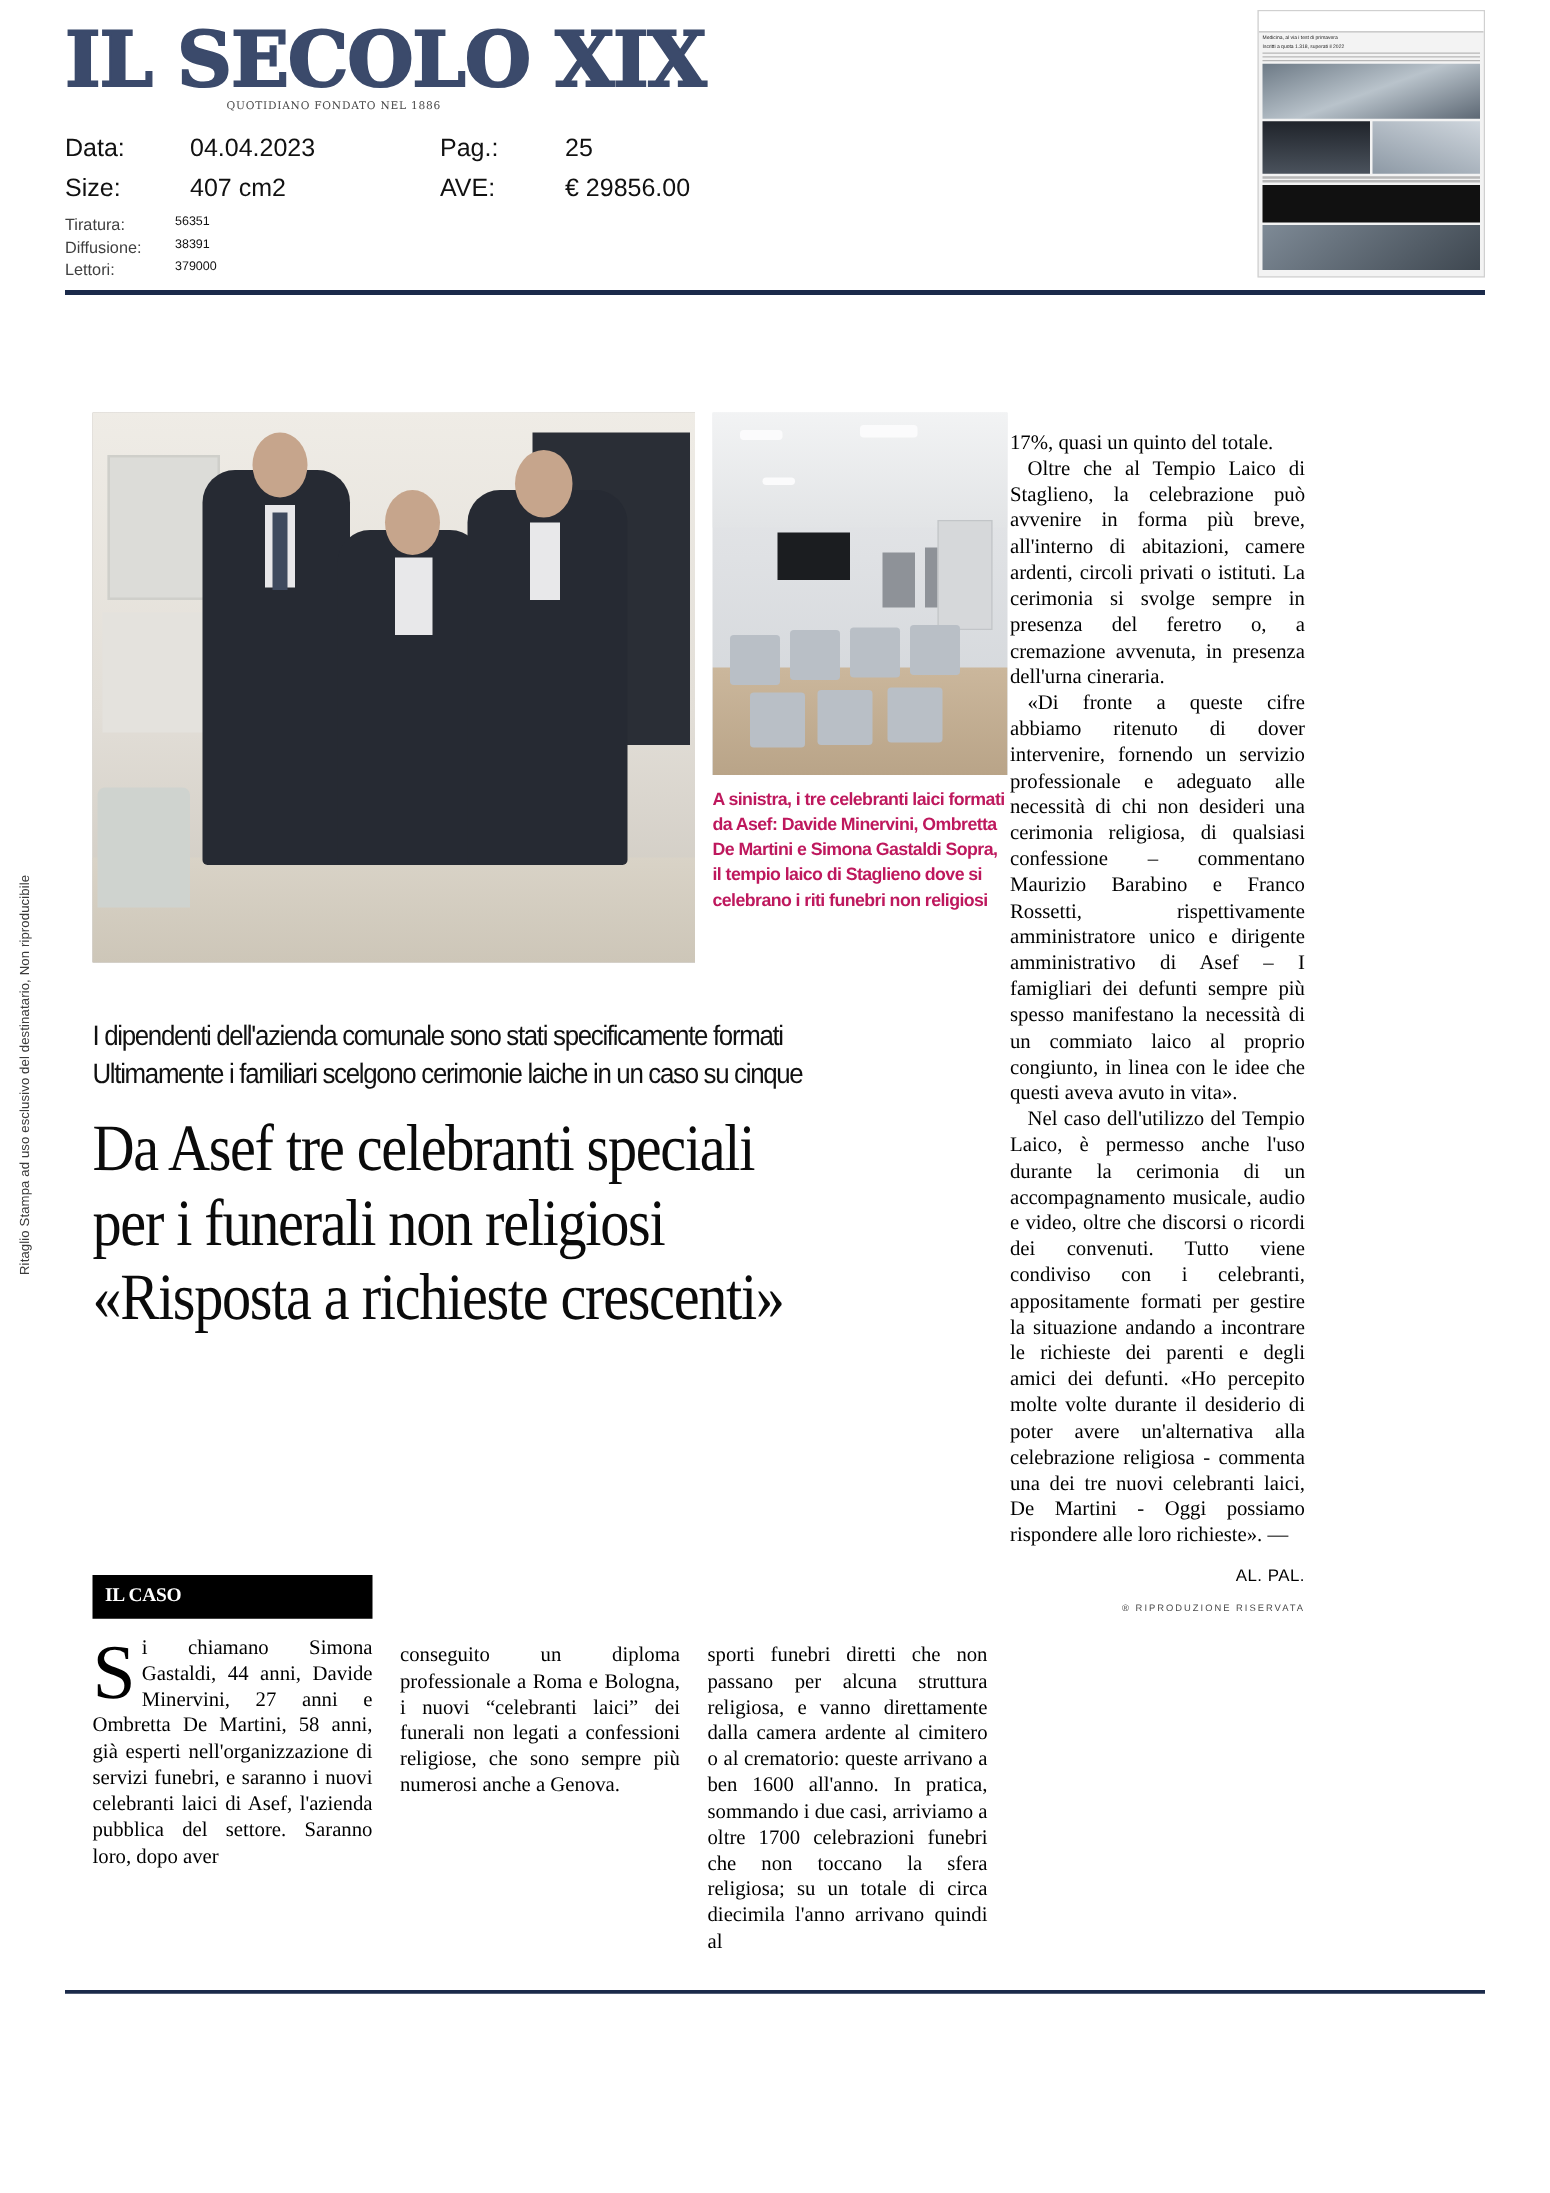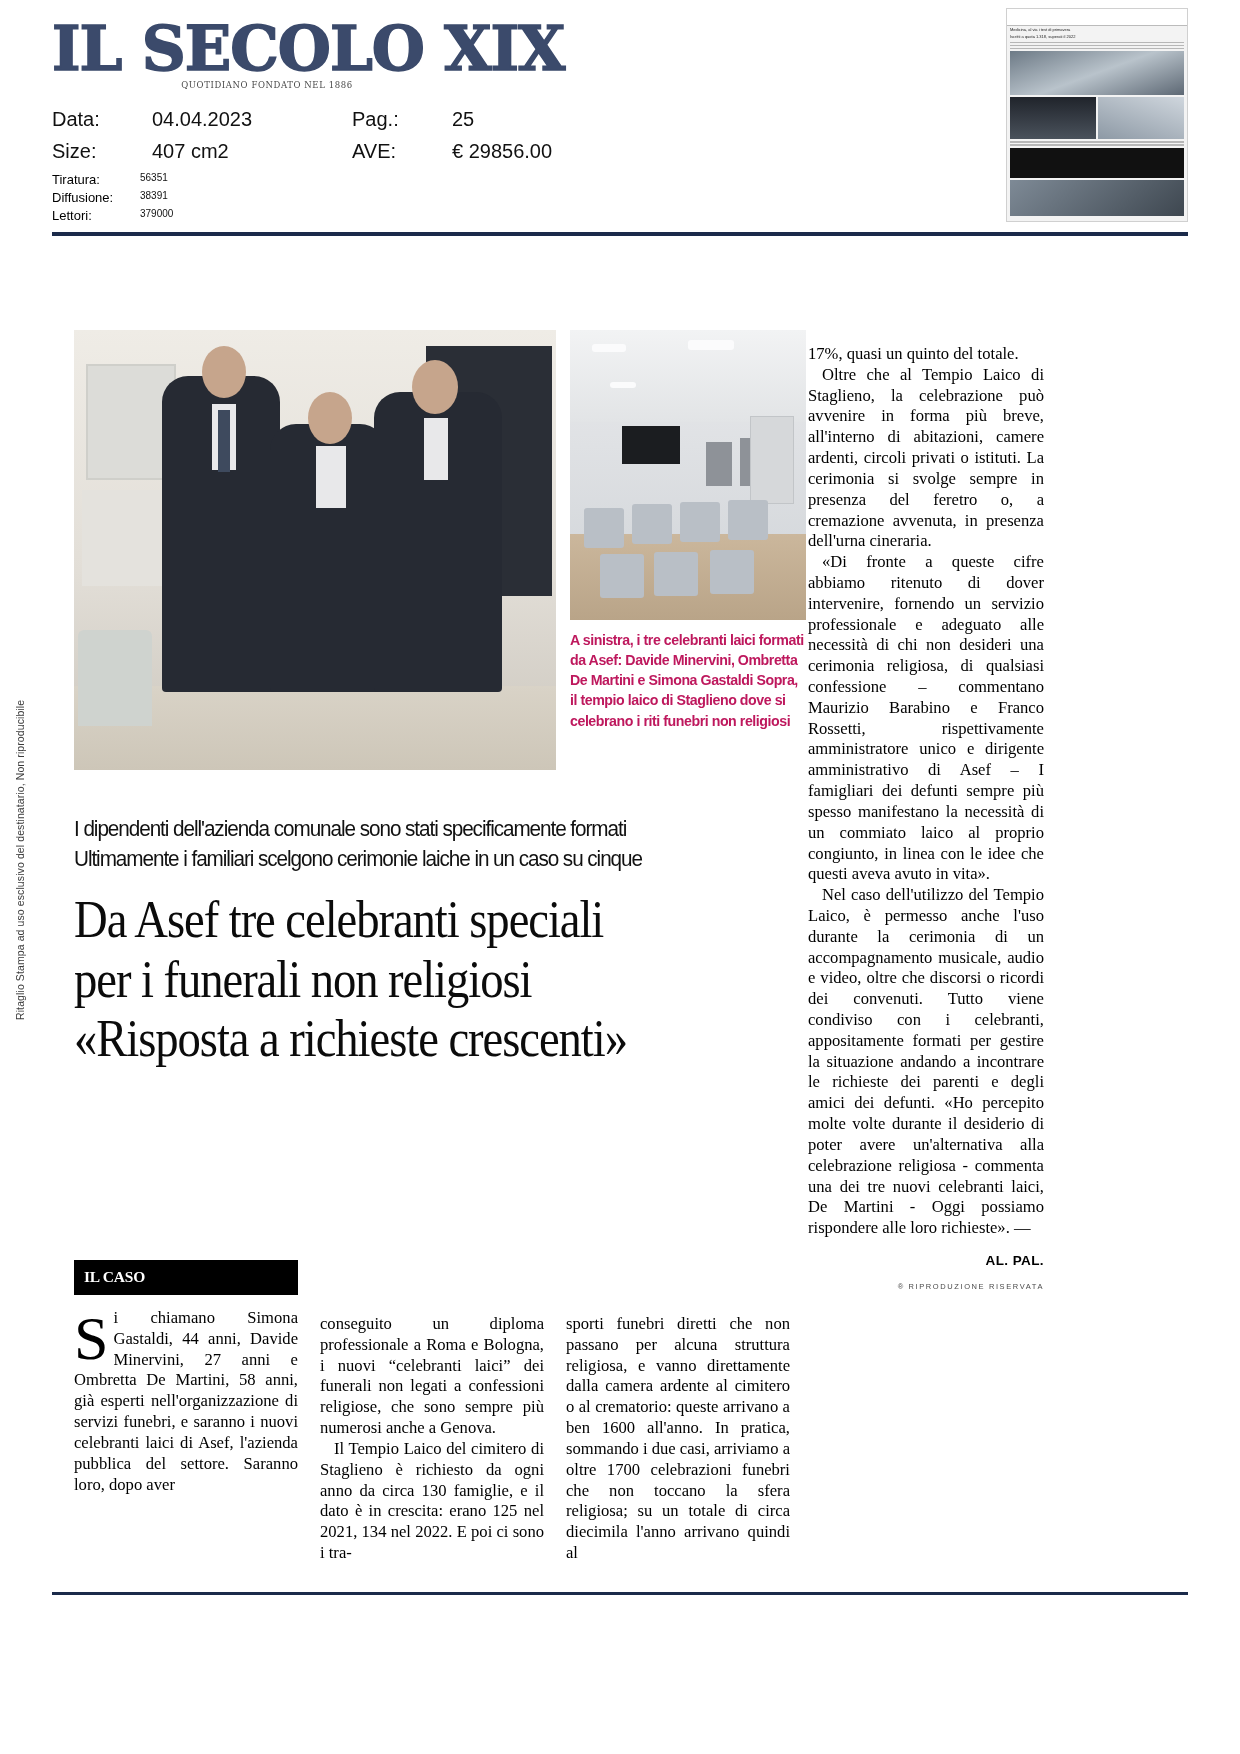--- a/index.html
+++ b/index.html
@@ -61,21 +61,21 @@
   }
 
   .meta-table {
     margin-top: 18px;
     position: relative;
     height: 110px;
   }
   .meta-row { position: absolute; font-family: "Liberation Sans", sans-serif; }
   .m-lab-big { font-size: 20px; color: #111; }
   .m-val-big { font-size: 20px; color: #111; }
-  .m-lab-sm  { font-size: 13px; color: #000000; }
+  .m-lab-sm  { font-size: 13px; color: #404040; }
   .m-val-sm  { font-size: 10px; color: #111; }
 
   .hr-top {
     position: absolute;
     left: 52px;
     top: 232px;
     width: 1136px;
     height: 4px;
     background: #1b2a4a;
   }
@@ -140,21 +140,21 @@
     line-height: 1.255;
     text-align: justify;
     hyphens: manual;
   }
   .right-col p { margin: 0; text-indent: 14px; }
   .right-col p.first { text-indent: 0; }
   .byline {
     margin-top: 14px;
     text-align: right;
     font-family: "Liberation Sans", sans-serif;
-    font-weight: bold;
+    font-weight: normal;
     font-size: 13.5px;
     letter-spacing: .4px;
   }
   .repro {
     margin-top: 12px;
     text-align: right;
     font-family: "Liberation Sans", sans-serif;
     font-size: 7.5px;
     letter-spacing: 1.6px;
     color: #4a4a4a;
@@ -386,21 +386,20 @@
 
 <div class="body-cols">
 
   <div class="bcol">
     <div class="tagbar">IL CASO</div>
     <p class="no-ind dropcap-p"><span class="dropcap">S</span><span>i chiamano Simona Gastaldi, 44 anni, Davide Minervini, 27 anni e Ombretta De Martini, 58 anni, già esperti nell'organizzazione di servizi funebri, e saranno i nuovi celebranti laici di Asef, l'azienda pubblica del settore. Saranno loro, dopo aver</span></p>
   </div>
 
   <div class="bcol spacer-top">
     <p class="no-ind">conseguito un diploma professionale a Roma e Bologna, i nuovi “celebranti laici” dei funerali non legati a confessioni religiose, che sono sempre più numerosi anche a Genova.</p>
-    <p>Il Tempio Laico del cimitero di Staglieno è richiesto da ogni anno da circa 130 famiglie, e il dato è in crescita: erano 125 nel 2021, 134 nel 2022. E poi ci sono i tra-</p>
   </div>
 
   <div class="bcol spacer-top">
     <p class="no-ind">sporti funebri diretti che non passano per alcuna struttura religiosa, e vanno direttamente dalla camera ardente al cimitero o al crematorio: queste arrivano a ben 1600 all'anno. In pratica, sommando i due casi, arriviamo a oltre 1700 celebrazioni funebri che non toccano la sfera religiosa; su un totale di circa diecimila l'anno arrivano quindi al</p>
   </div>
 
 </div>
 
 <div class="hr-bottom"></div>
 

